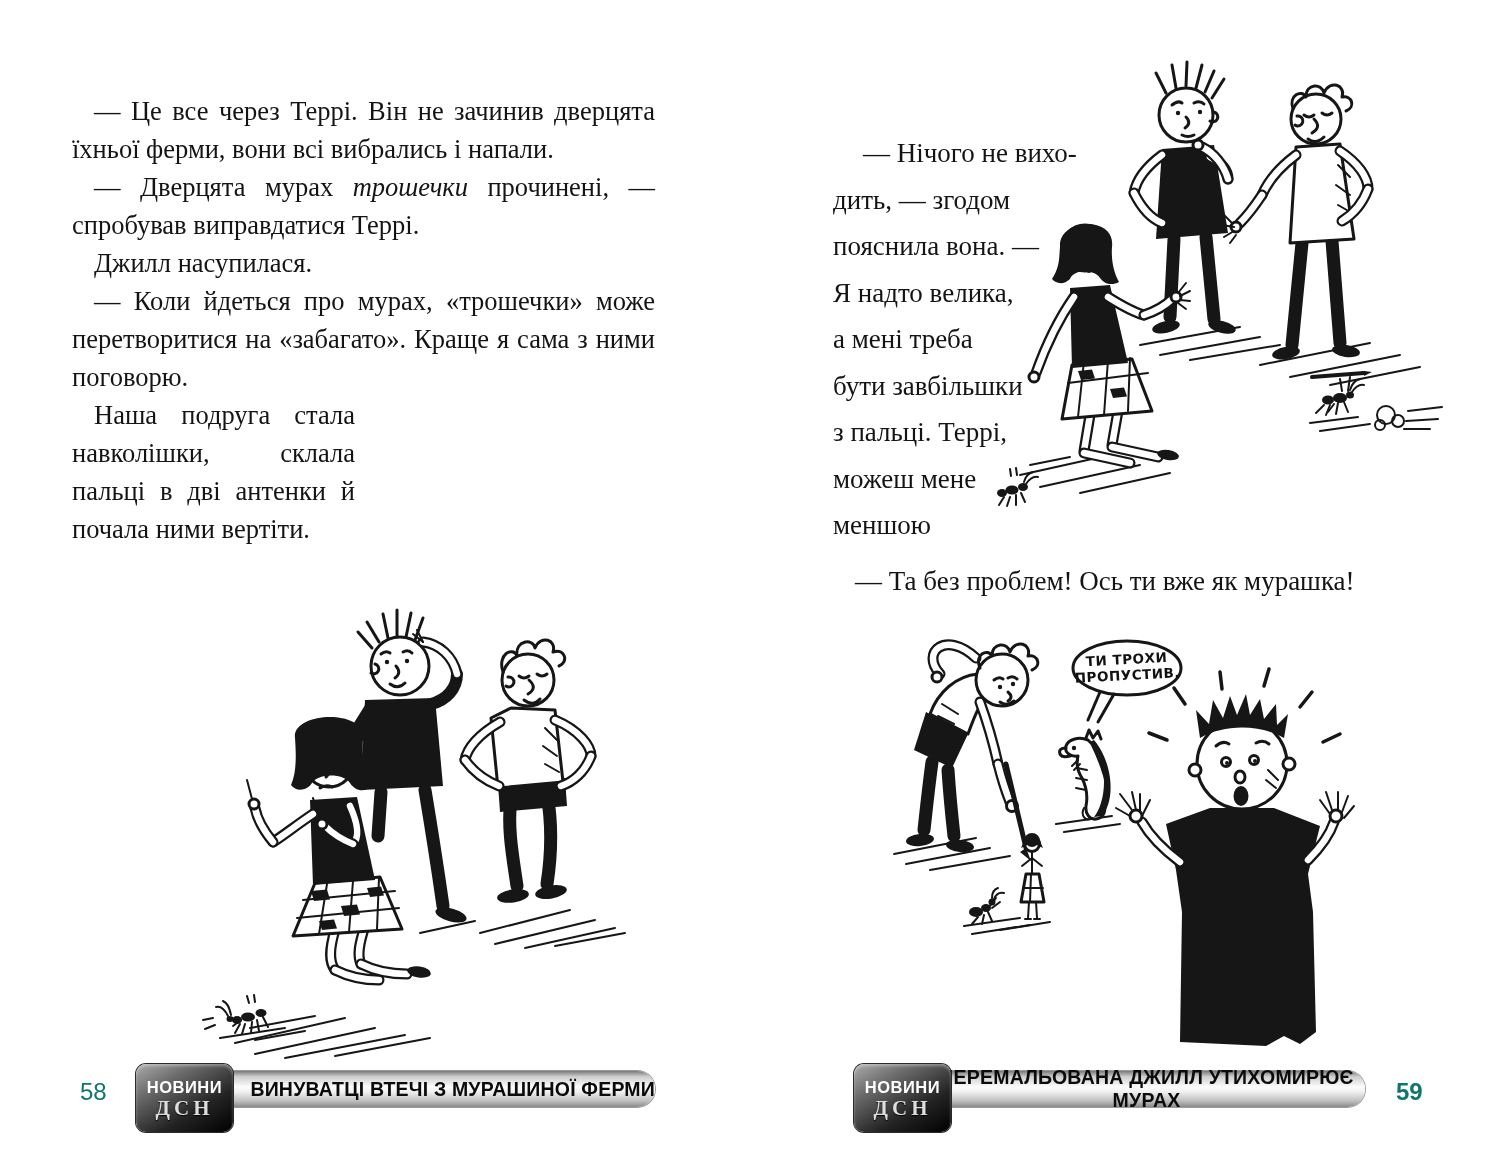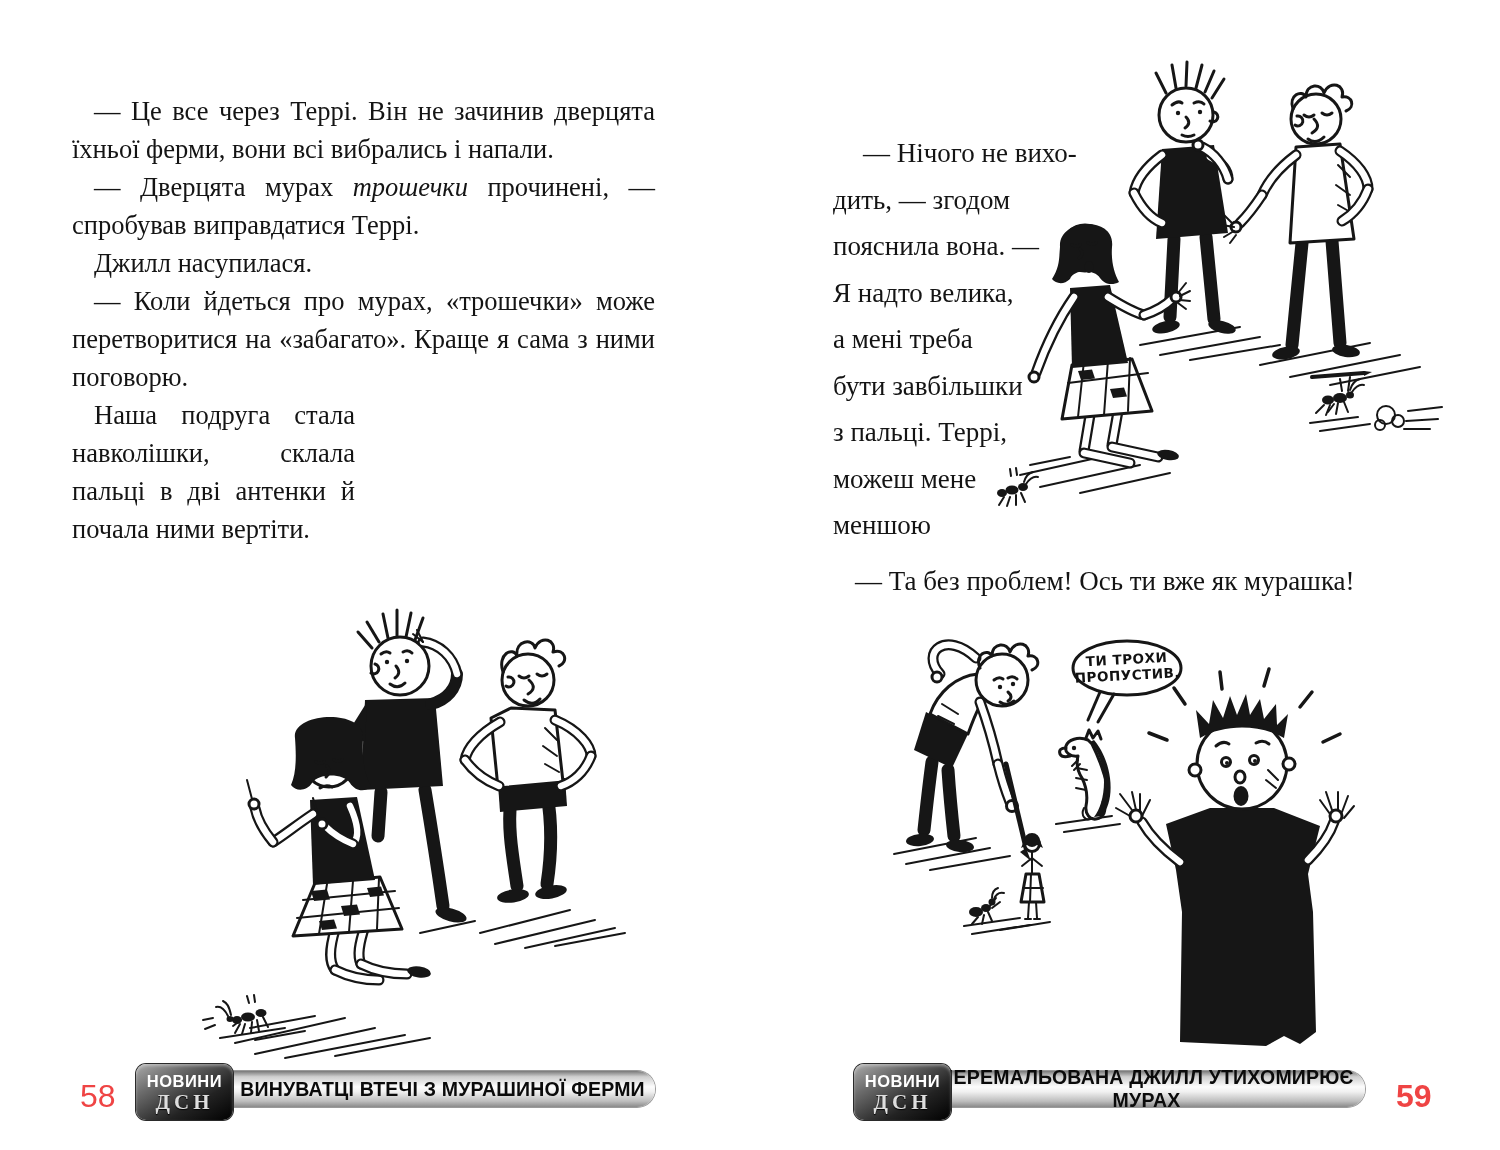--- a/index.html
+++ b/index.html
@@ -13,28 +13,28 @@
   .text-left em{font-style:italic;}
   .wrap-spacer{float:right;width:300px;height:172px;margin-top:40px;}
 
   .col-right{left:833px;top:86px;width:262px;font-size:27px;line-height:46.5px;}
   .rline{white-space:nowrap;}
   .rline.first{text-indent:30px;margin-top:44px;}
 
   .dialogue{left:833px;top:562px;width:600px;font-size:27px;line-height:38px;white-space:nowrap;text-indent:22px;}
 
   
-  .pagenum{font-family:"Liberation Sans",sans-serif;font-size:32px;color:#ef4444;}
+  .pagenum{font-family:"Liberation Sans",sans-serif;font-size:24px;color:#0f766e;}
   .news-bar{height:36px;border-radius:18px;display:flex;align-items:center;
             background:linear-gradient(180deg,#787878 0%,#cfcfcf 16%,#fcfcfc 44%,#f0f0f0 58%,#bdbdbd 84%,#8a8a8a 100%);
             box-shadow:0 0 0 1px #9a9a9a;
             font-family:"Liberation Sans",sans-serif;font-weight:bold;font-size:19.5px;
             color:#0b0b0b;letter-spacing:.2px;}
   .news-bar .bar-text{width:100%;text-align:center;}
-  .news-badge{width:97px;height:56px;border-radius:10px;display:flex;flex-direction:column;
+  .news-badge{width:97px;height:68px;border-radius:10px;display:flex;flex-direction:column;
               align-items:center;justify-content:center;
               background:linear-gradient(150deg,#ababab 0%,#6c6c6c 28%,#232323 66%,#000 100%);
               box-shadow:0 0 0 1px #2a2a2a, inset 0 2px 3px rgba(255,255,255,.35);
               font-family:"Liberation Sans",sans-serif;}
   .badge-l1{font-size:16.5px;font-weight:bold;color:#fff;letter-spacing:.5px;line-height:19px;}
   .badge-l2{font-family:Liberation Serif, serif;font-size:21px;font-weight:bold;color:#dedede;
             letter-spacing:4px;line-height:22px;text-shadow:0 1px 1px #000;}
 
   
   svg .ln{stroke:#161616;stroke-width:3;fill:none;stroke-linecap:round;stroke-linejoin:round;}
@@ -538,21 +538,21 @@
       <g class="thin">
           <path d="M388 158 L398 168"></path>
           <path d="M386 168 L396 176"></path>
         </g>
     </g>
   </svg>
 
   <div class="abs pagenum" style="left:80px;top:1078px;">58</div>
 
   <div class="abs news-bar" style="left:160px;top:1071px;width:495px;padding-left:0;">
-    <div class="bar-text" style="padding-left:70px;">ВИНУВАТЦІ ВТЕЧІ З МУРАШИНОЇ ФЕРМИ</div>
+    <div class="bar-text" style="padding-left:70px;text-align:right;">ВИНУВАТЦІ ВТЕЧІ З МУРАШИНОЇ ФЕРМИ</div>
   </div>
   <div class="abs news-badge" style="left:136px;top:1064px;">
     <div class="badge-l1">НОВИНИ</div>
     <div class="badge-l2">ДСН</div>
   </div>
 
   <div class="abs news-bar" style="left:868px;top:1071px;width:497px;">
     <div class="bar-text" style="padding-left:60px;">ПЕРЕМАЛЬОВАНА ДЖИЛЛ УТИХОМИРЮЄ МУРАХ</div>
   </div>
   <div class="abs news-badge" style="left:854px;top:1064px;">

